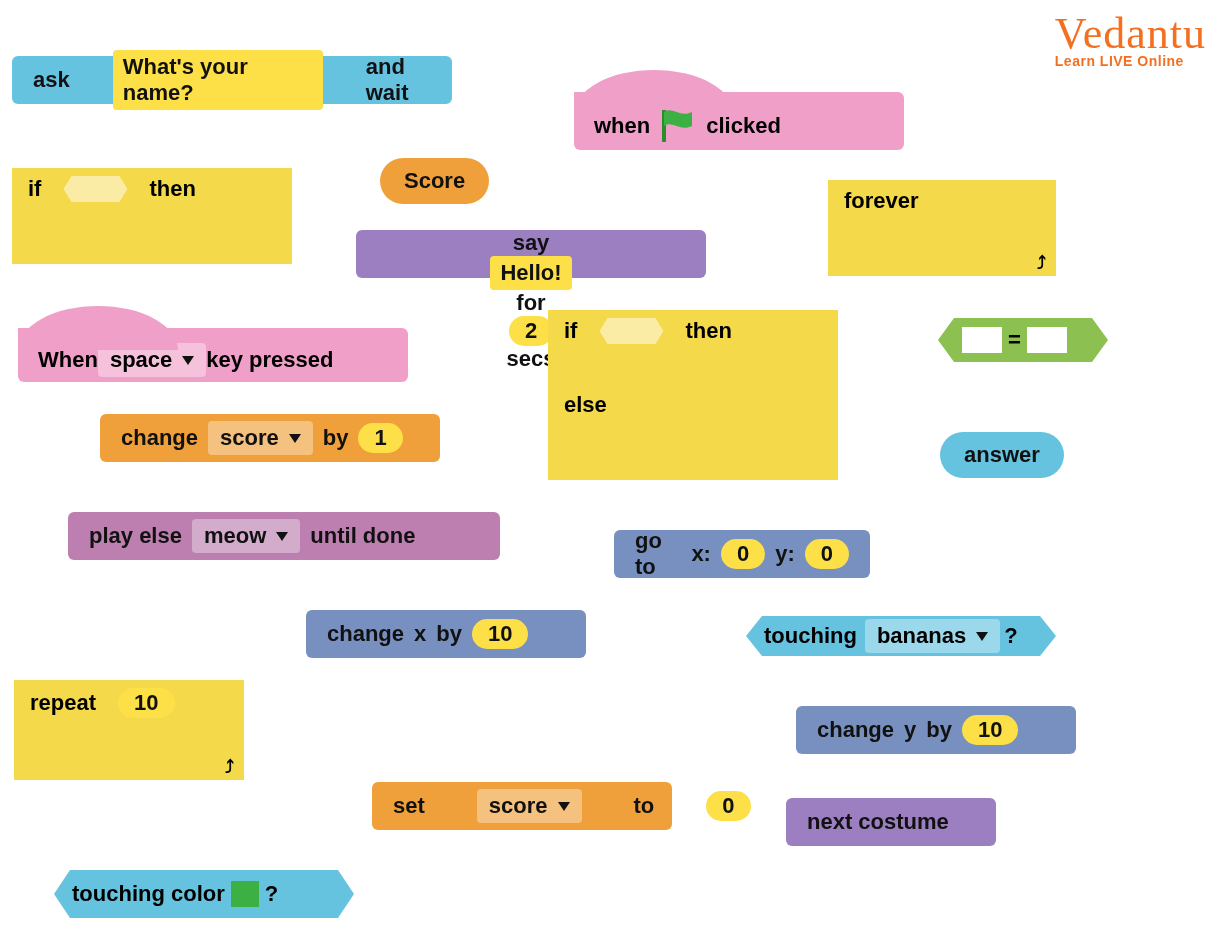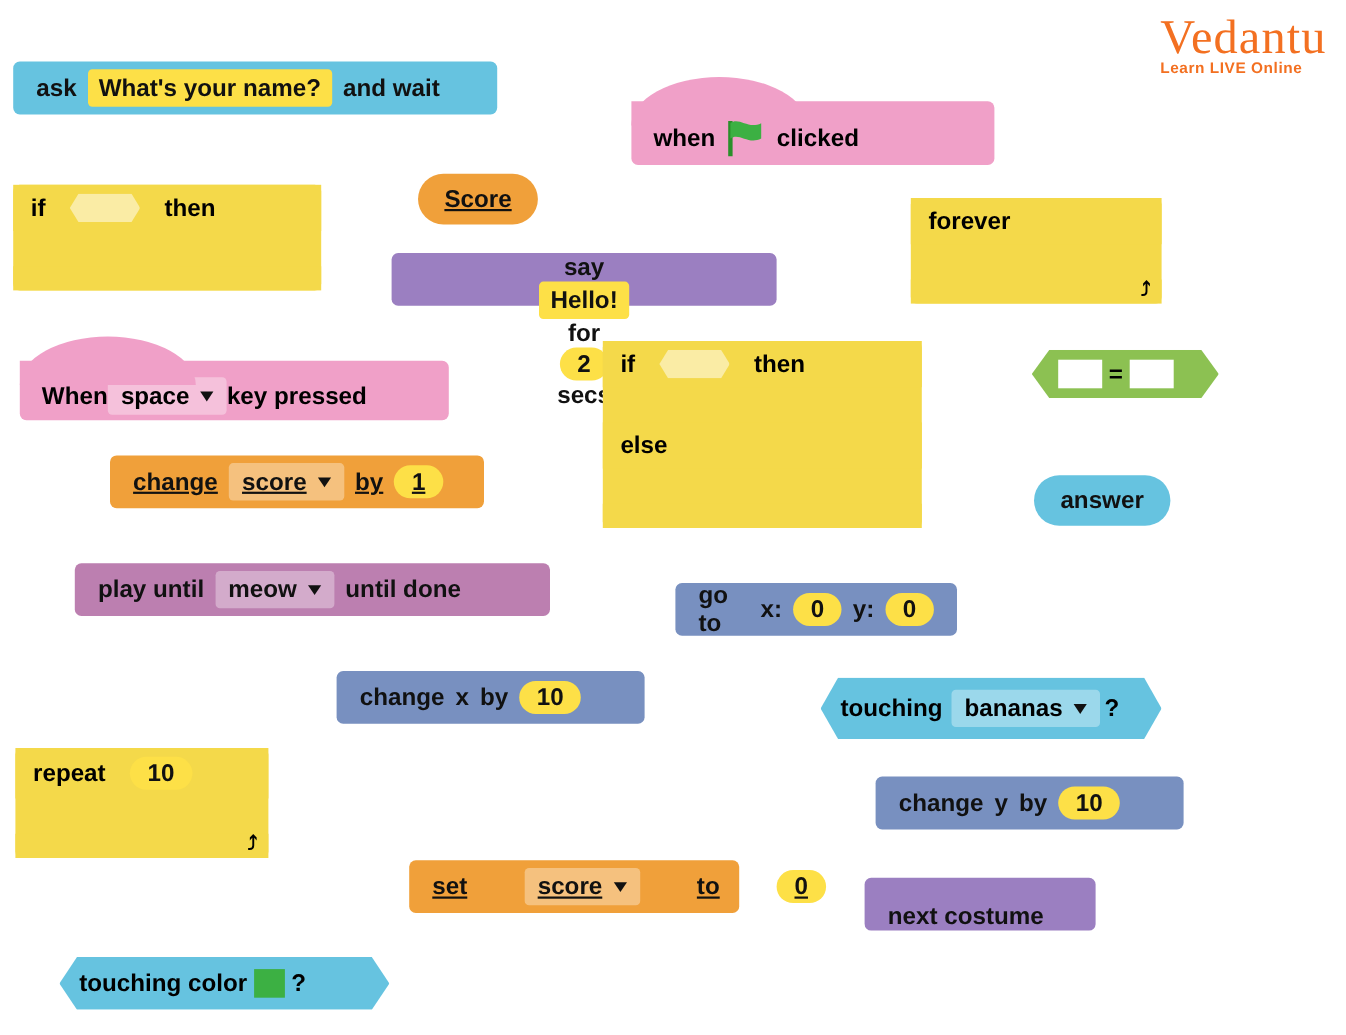--- a/index.html
+++ b/index.html
@@ -56,21 +56,21 @@
     border-radius: 999px;
     padding: 10px 24px;
     font-size: 22px;
     color: #111;
     display: inline-flex;
     align-items: center;
   }
   
   .c-lightblue { background: #66c3e0; }
   .c-yellow { background: #f4d94a; }
-  .c-orange { background: #f0a03a; text-decoration: underline; }
+  .c-orange { background: #f0a03a; }
   .c-purple { background: #9b7fc1; }
   .c-pink { background: #f0a0c8; }
   .c-magenta { background: #bc7fb0; }
   .c-blue { background: #7890c0; }
   .c-green { background: #8cc152; }
   
   .hat {
     position: absolute;
     border-radius: 0 6px 6px 6px;
     padding: 18px 20px 8px 20px;
@@ -141,21 +141,21 @@
   .green-square { width:28px; height:26px; background:#3cb043; display:inline-block; margin: 0 6px; }
 </style>
 </head>
 <body>
 
 <div class="logo">
   <div class="big">Vedantu</div>
   <div class="small">Learn LIVE Online</div>
 </div>
 
-<div class="block c-lightblue" style="left:12px; top:56px; width:440px;">
+<div class="block c-lightblue" style="left:12px; top:56px; width:440px;gap:33px;">
   <span>ask</span>
   <span class="pill-white sq" style="min-width:210px;">What's your name?</span>
   <span>and wait</span>
 </div>
 
 <div class="hat c-pink" style="left:574px; top:92px; width:330px; height:58px;">
   <span>when</span>
   <span class="flag">
     <svg viewBox="0 0 40 36">
         <path d="M6 2 V34" stroke="#2a8f2a" stroke-width="4"></path>
@@ -246,21 +246,21 @@
   </span>
   <span>by</span>
   <span class="pill-white">1</span>
 </div>
 
 <div class="reporter-pill c-lightblue" style="left:940px; top:432px;">
   <span>answer</span>
 </div>
 
 <div class="block c-magenta" style="left:68px; top:512px; width:432px;">
-  <span>play until</span>
+  <span>play else</span>
   <span class="dropdown-light">
     <span>meow</span>
       <span class="arrow"></span>
   </span>
   <span>until done</span>
 </div>
 
 <div class="block c-blue" style="left:614px; top:530px; width:256px;">
   <span>go to</span>
   <span>x:</span>
@@ -269,21 +269,21 @@
   <span class="pill-white">0</span>
 </div>
 
 <div class="block c-blue" style="left:306px; top:610px; width:280px;">
   <span>change</span>
   <span>x</span>
   <span>by</span>
   <span class="pill-white">10</span>
 </div>
 
-<div class="hex c-lightblue" style="left:746px; top:616px; height:56px; width:310px;">
+<div class="hex c-lightblue" style="left:746px; top:616px; height:40px; width:310px;">
   <span>touching</span>
   <span class="dropdown-light" style="margin-left:8px;">
     <span>bananas</span>
       <span class="arrow"></span>
   </span>
   <span style="margin-left:4px;">?</span>
 </div>
 
 <div class="c-block c-yellow" style="left:14px; top:680px; width:230px;">
   <div class="header c-yellow">
@@ -309,21 +309,21 @@
 <div class="block c-orange" style="left:372px; top:782px; width:300px;gap:42px;">
   <span>set</span>
   <span class="dropdown-light">
     <span>score</span>
       <span class="arrow"></span>
   </span>
   <span>to</span>
   <span class="pill-white">0</span>
 </div>
 
-<div class="block c-purple" style="left:786px; top:798px; width:210px;align-items:flex-end;">
+<div class="block c-purple" style="left:786px; top:798px; width:210px;">
   <span>next costume</span>
 </div>
 
 <div class="hex c-lightblue" style="left:54px; top:870px; height:48px; width:300px;">
   <span>touching color</span>
   <span class="green-square"></span>
   <span>?</span>
 </div>
 
 </body></html>

